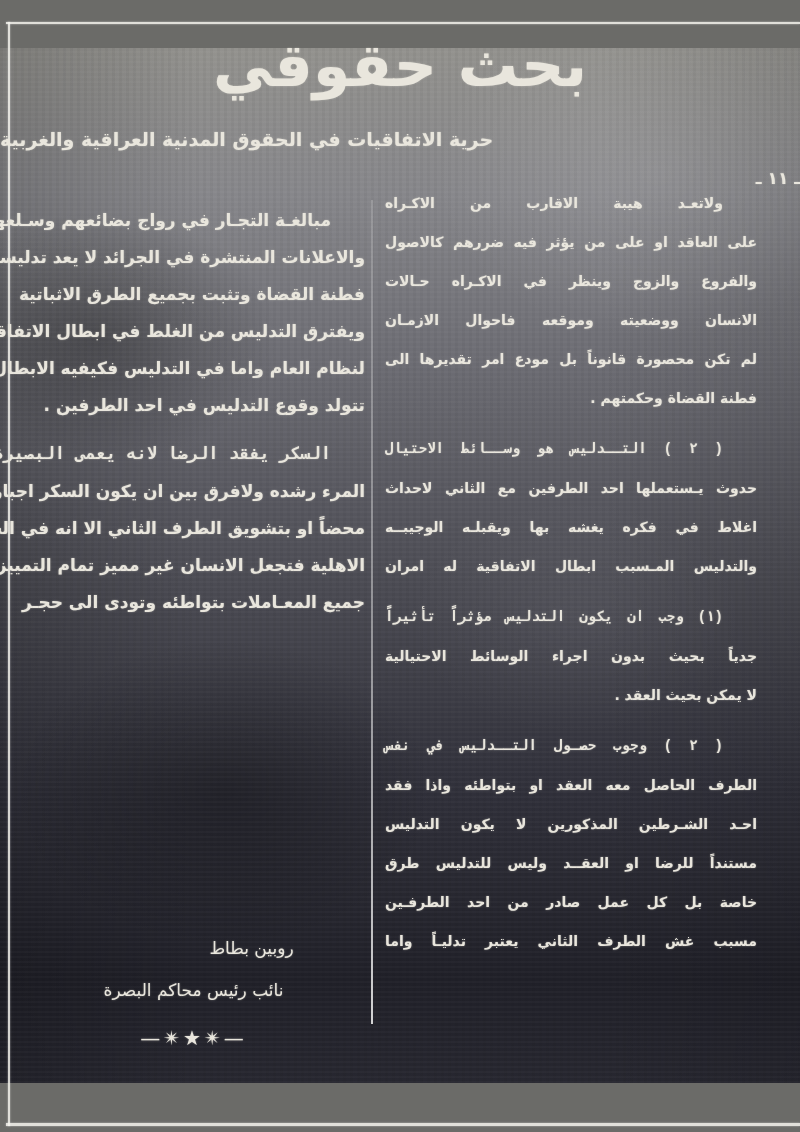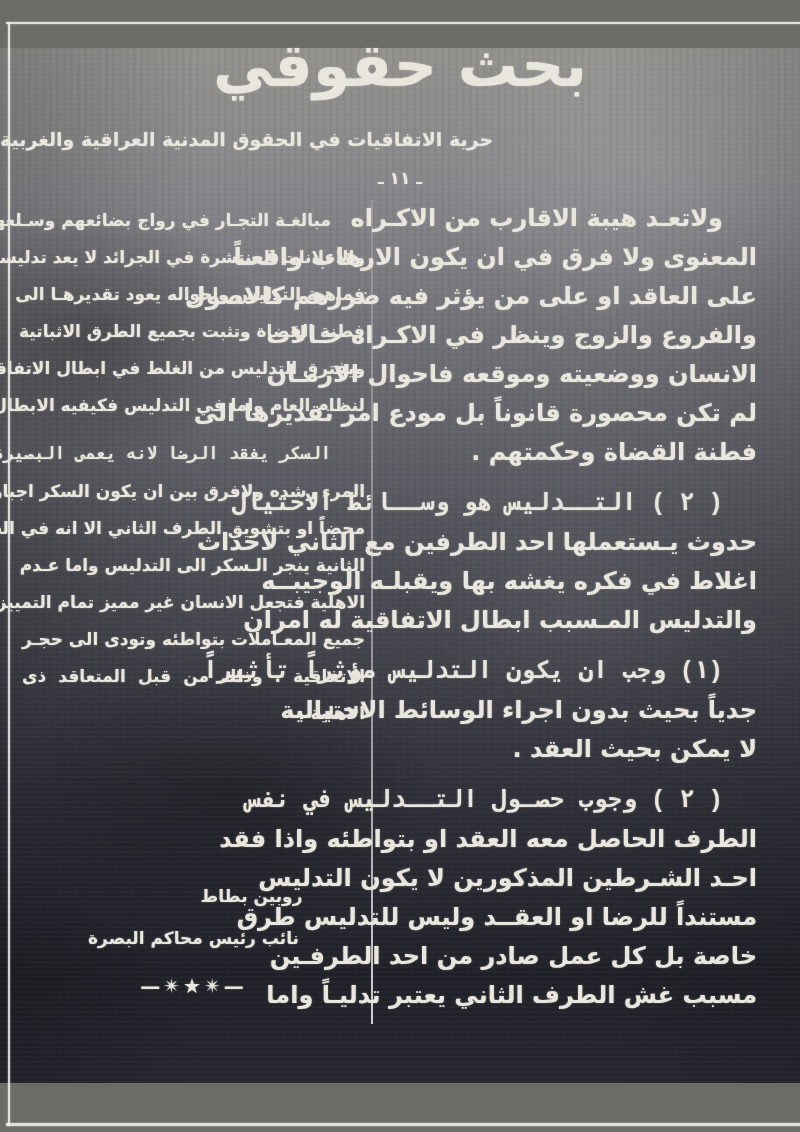--- a/index.html
+++ b/index.html
@@ -28,55 +28,54 @@
   .rule-bottom{left:6px;right:0;bottom:6px;height:3px;}
   .divider{position:absolute;left:371px;top:200px;width:2px;height:824px;
     background:linear-gradient(180deg, rgba(255,255,255,0.18), rgba(255,255,255,0.45) 55%, rgba(255,255,255,0.8));}
 
   .ink{color:#e9e6dd;text-shadow:0 0 2px rgba(235,232,222,0.45);}
 
   .title{position:absolute;top:30px;left:0;width:100%;text-align:center;
     font-size:60px;font-weight:bold;letter-spacing:1px;}
   .subtitle{position:absolute;top:128px;left:0;width:100%;text-align:left;
     font-size:19px;font-weight:bold;}
-  .pageno{position:absolute;top:168px;left:0;width:100%;text-align:center;
+  .pageno{position:absolute;top:168px;left:0;width:100%;
     font-size:17px;font-weight:bold;letter-spacing:4px;}
 
   .col{position:absolute;font-weight:bold;}
-  .col-right{left:385px;width:372px;top:199px;font-size:24px;}
+  .col-right{left:385px;width:372px;top:184px;font-size:14px;}
   .col-left{left:22px;width:343px;top:202px;font-size:17px;}
   .col-right .line{line-height:39px;}
   .col-left  .line{line-height:37px;}
   .line{text-align:justify;text-align-last:justify;white-space:nowrap;}
   .line.first{padding-right:34px;}
   .line.end{text-align-last:start;white-space:normal;}
   .line.gap{margin-top:12px;font-family:Liberation Mono, monospace;}
 
-  .signature{position:absolute;left:22px;width:343px;top:875px;text-align:center;
-    font-weight:bold;font-size:17px;line-height:42px;}
+  .signature{position:absolute;left:22px;width:343px;top:927px;text-align:center;
+    font-weight:normal;font-size:17px;line-height:42px;}
   .sig-name{position:relative;left:58px;}
   .ornament{font-size:20px;letter-spacing:3px;margin-top:6px;}
 </style>
 </head>
 <body>
 
 <div class="paper"></div>
 
 <div class="rule rule-top"></div>
 <div class="rule rule-left"></div>
 <div class="rule rule-bottom"></div>
 <div class="divider"></div>
 
 <div class="title ink">بحث حقوقي</div>
 <div class="subtitle ink">حرية الاتفاقيات في الحقوق المدنية العراقية والغربية</div>
 <div class="pageno ink">ـ ١١ ـ</div>
 
 <div class="col col-right ink" id="column-right-lines">
     <div class="line first">ولاتعـد هيبة الاقارب من  الاكـراه</div>
-    <div class="line mid">المعنوى ولا فرق في ان يكون الارهاب واقعـاً</div>
     <div class="line mid">على العاقد او على من يؤثر فيه ضررهم كالاصول</div>
     <div class="line mid">والفروع والزوج وينظر في الاكـراه  حـالات</div>
     <div class="line mid">الانسان ووضعيته وموقعه  فاحوال الازمـان</div>
     <div class="line mid">لم تكن محصورة قانوناً بل مودع امر تقديرها الى</div>
     <div class="line end">فطنة القضاة وحكمتهم .</div>
     <div class="line first gap">( ٢ ) التــدليس هو وســائط الاحتيال</div>
     <div class="line mid">حدوث يـستعملها احد الطرفين مع الثاني لاحداث</div>
     <div class="line mid">اغلاط في فكره يغشه بها ويقبلـه الوجيبــه</div>
     <div class="line mid">والتدليس المـسبب ابطال الاتفاقية له امران</div>
     <div class="line first gap">(١) وجب ان يكون التدليس مؤثراً تأثيراً</div>
@@ -85,30 +84,28 @@
     <div class="line first gap">( ٢ ) وجوب حصـول التــدليس  في نفس</div>
     <div class="line mid">الطرف الحاصل معه العقد او بتواطئه واذا فقد</div>
     <div class="line mid">احـد الشـرطين المذكورين لا يكون التدليس</div>
     <div class="line mid">مستنداً للرضا او العقــد وليس للتدليس طرق</div>
     <div class="line mid">خاصة بل كل عمل صادر من احد  الطرفـين</div>
     <div class="line mid">مسبب غش الطرف الثاني يعتبر  تدليـاً  واما</div>
   </div>
 <div class="col col-left ink" id="column-left-lines">
     <div class="line first">مبالغـة  التجـار في رواج بضائعهم وسـلعهم</div>
     <div class="line mid">والاعلانات المنتشرة في الجرائد لا يعد تدليساً</div>
-    <div class="line mid">فماهية  التدليس  واحواله يعود تقديرهـا  الى</div>
     <div class="line mid">فطنة  القضاة وتثبت بجميع  الطرق الاثباتية</div>
     <div class="line mid">ويفترق التدليس من الغلط في ابطال الاتفاقيه</div>
     <div class="line mid">لنظام العام واما في التدليس فكيفيه  الابطال</div>
+    <div class="line end">تتولد وقوع التدليس في احد الطرفين .</div>
     <div class="line first gap">السكر  يفقد الرضا لانه يعمى البصيرة ويفقد</div>
     <div class="line mid">المرء رشده  ولافرق بين ان يكون السكر اجبارياً</div>
     <div class="line mid">محضاً  او بتشويق الطرف الثاني الا  انه في الحالة</div>
-    <div class="line mid">الثانية  ينجر الـسكر  الى  التدليس  واما عـدم</div>
     <div class="line mid">الاهلية فتجعل الانسان غير مميز تمام التمييز في</div>
     <div class="line mid">جميع المعـاملات بتواطئه وتودى الى  حجـر</div>
-    <div class="line end">الاتفاقية . وذلك من قبل المتعاقد ذى الاهلية .</div>
   </div>
 
 <div class="signature ink">
   <div class="sig-name">روبين بطاط</div>
   <div>نائب رئيس محاكم البصرة</div>
   <div class="ornament">—✴★✴—</div>
 </div>
 
 </body></html>

